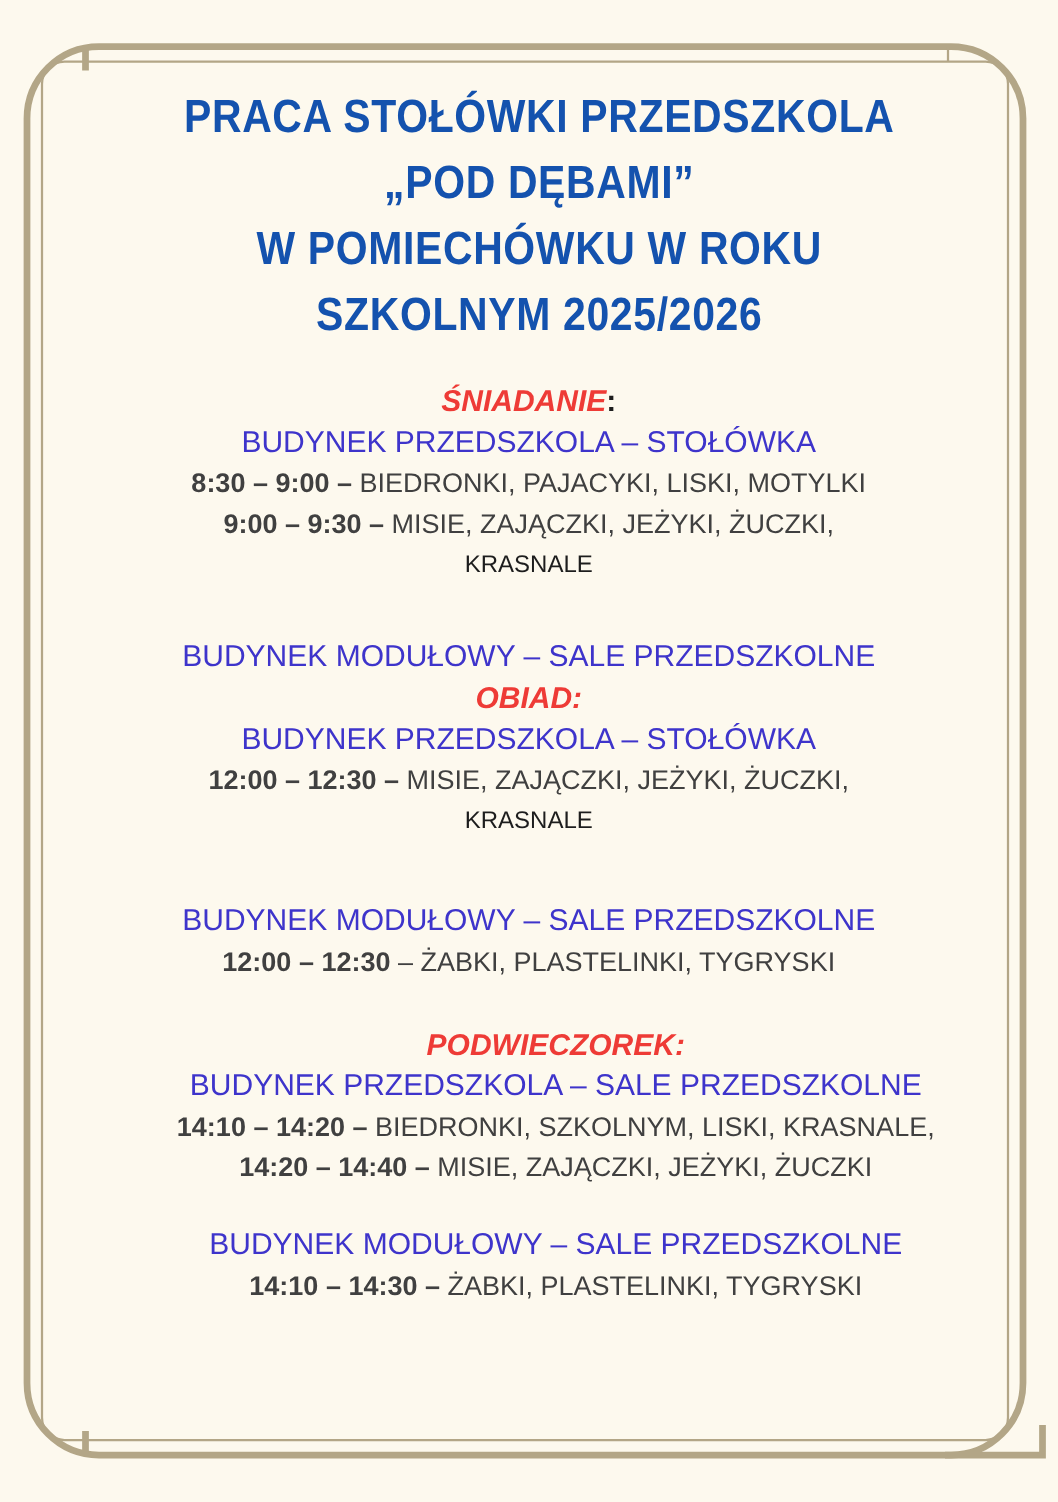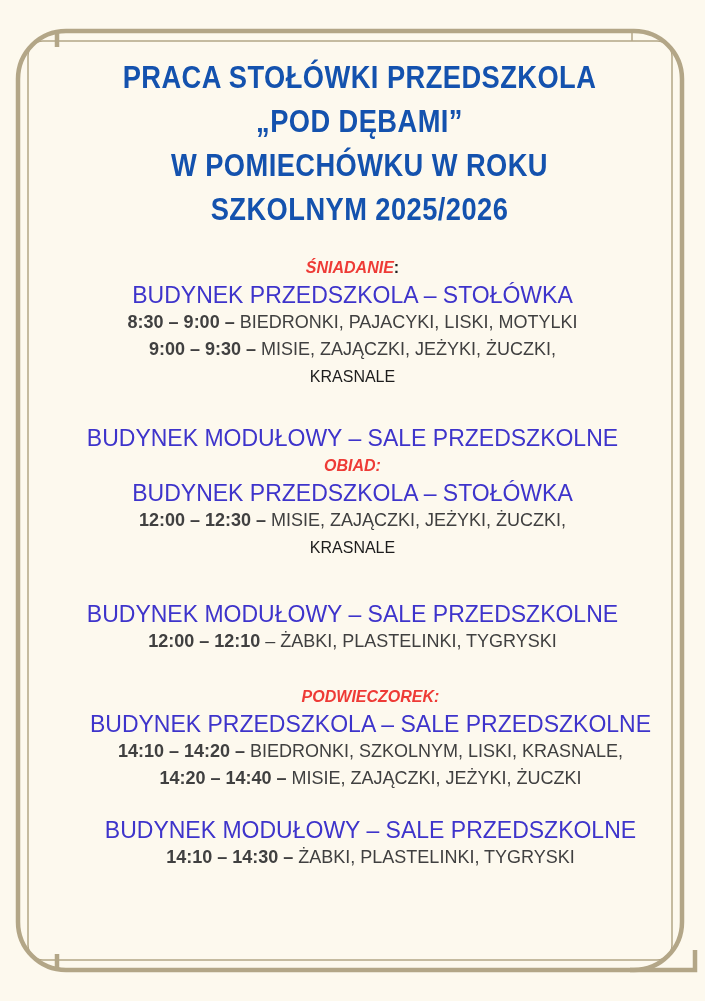--- a/index.html
+++ b/index.html
@@ -25,31 +25,31 @@
     line-height: 44px;
     color: #1452ae;
     letter-spacing: 0.5px;
     transform: scaleX(0.88);
     transform-origin: 50% 50%;
     white-space: nowrap;
   }
   .meal-header {
     font-weight: bold;
     font-style: italic;
-    font-size: 16px;
+    font-size: 20px;
     line-height: 28px;
     color: #ee3b36;
     white-space: nowrap;
   }
   .meal-header .colon {
     color: #1d1d1d;
     font-style: normal;
   }
   .building-header {
-    font-size: 23px;
+    font-size: 20px;
     line-height: 27px;
     color: #3e34cb;
     white-space: nowrap;
     text-align: center;
   }
   .schedule-row {
     font-size: 18px;
     line-height: 27px;
     color: #404040;
     white-space: nowrap;
@@ -109,21 +109,21 @@
     <div class="meal-header">OBIAD:</div>
 
     <div>
       <div class="building-header">BUDYNEK PRZEDSZKOLA – STOŁÓWKA</div>
       <div class="schedule-row"><b>12:00 – 12:30 –</b><span> MISIE, ZAJĄCZKI, JEŻYKI, ŻUCZKI,</span></div>
       <div class="row-cont">KRASNALE</div>
     </div>
 
     <div class="gap-b">
       <div class="building-header">BUDYNEK MODUŁOWY – SALE PRZEDSZKOLNE</div>
-      <div class="schedule-row"><b>12:00 – 12:10</b><span> – ŻABKI, PLASTELINKI, TYGRYSKI</span></div>
+      <div class="schedule-row"><b>12:00 – 12:30</b><span> – ŻABKI, PLASTELINKI, TYGRYSKI</span></div>
     </div>
   </div>
 
   <div class="sec-gap">
     <div class="meal-header">PODWIECZOREK:</div>
 
     <div>
       <div class="building-header">BUDYNEK PRZEDSZKOLA – SALE PRZEDSZKOLNE</div>
       <div class="schedule-row"><b>14:10 – 14:20 –</b><span> BIEDRONKI, SZKOLNYM, LISKI, KRASNALE,</span></div>
       <div class="schedule-row"><b>14:20 – 14:40 –</b><span> MISIE, ZAJĄCZKI, JEŻYKI, ŻUCZKI</span></div>

